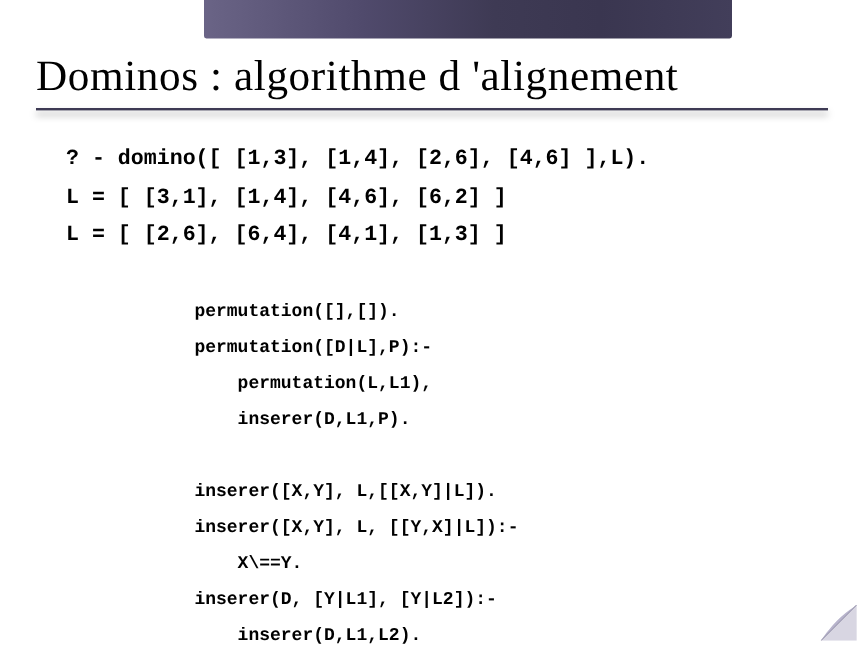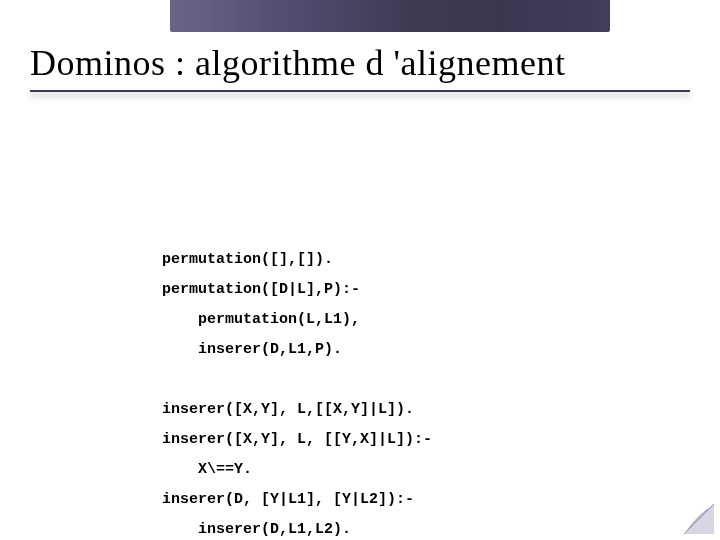--- a/index.html
+++ b/index.html
@@ -79,20 +79,23 @@
 </style>
 </head>
 <body>
 
 <div class="slide">
   <div class="top-band"></div>
 
   <div class="title">Dominos : algorithme d 'alignement</div>
   <div class="underline"></div>
 
+  <div class="code-main">? - domino([ [1,3], [1,4], [2,6], [4,6] ],L).
+L = [ [3,1], [1,4], [4,6], [6,2] ]
+L = [ [2,6], [6,4], [4,1], [1,3] ]</div>
 
   <div class="code-inner">permutation([],[]).
 permutation([D|L],P):-
     permutation(L,L1),
     inserer(D,L1,P).
 
 inserer([X,Y], L,[[X,Y]|L]).
 inserer([X,Y], L, [[Y,X]|L]):-
     X\==Y.
 inserer(D, [Y|L1], [Y|L2]):-

